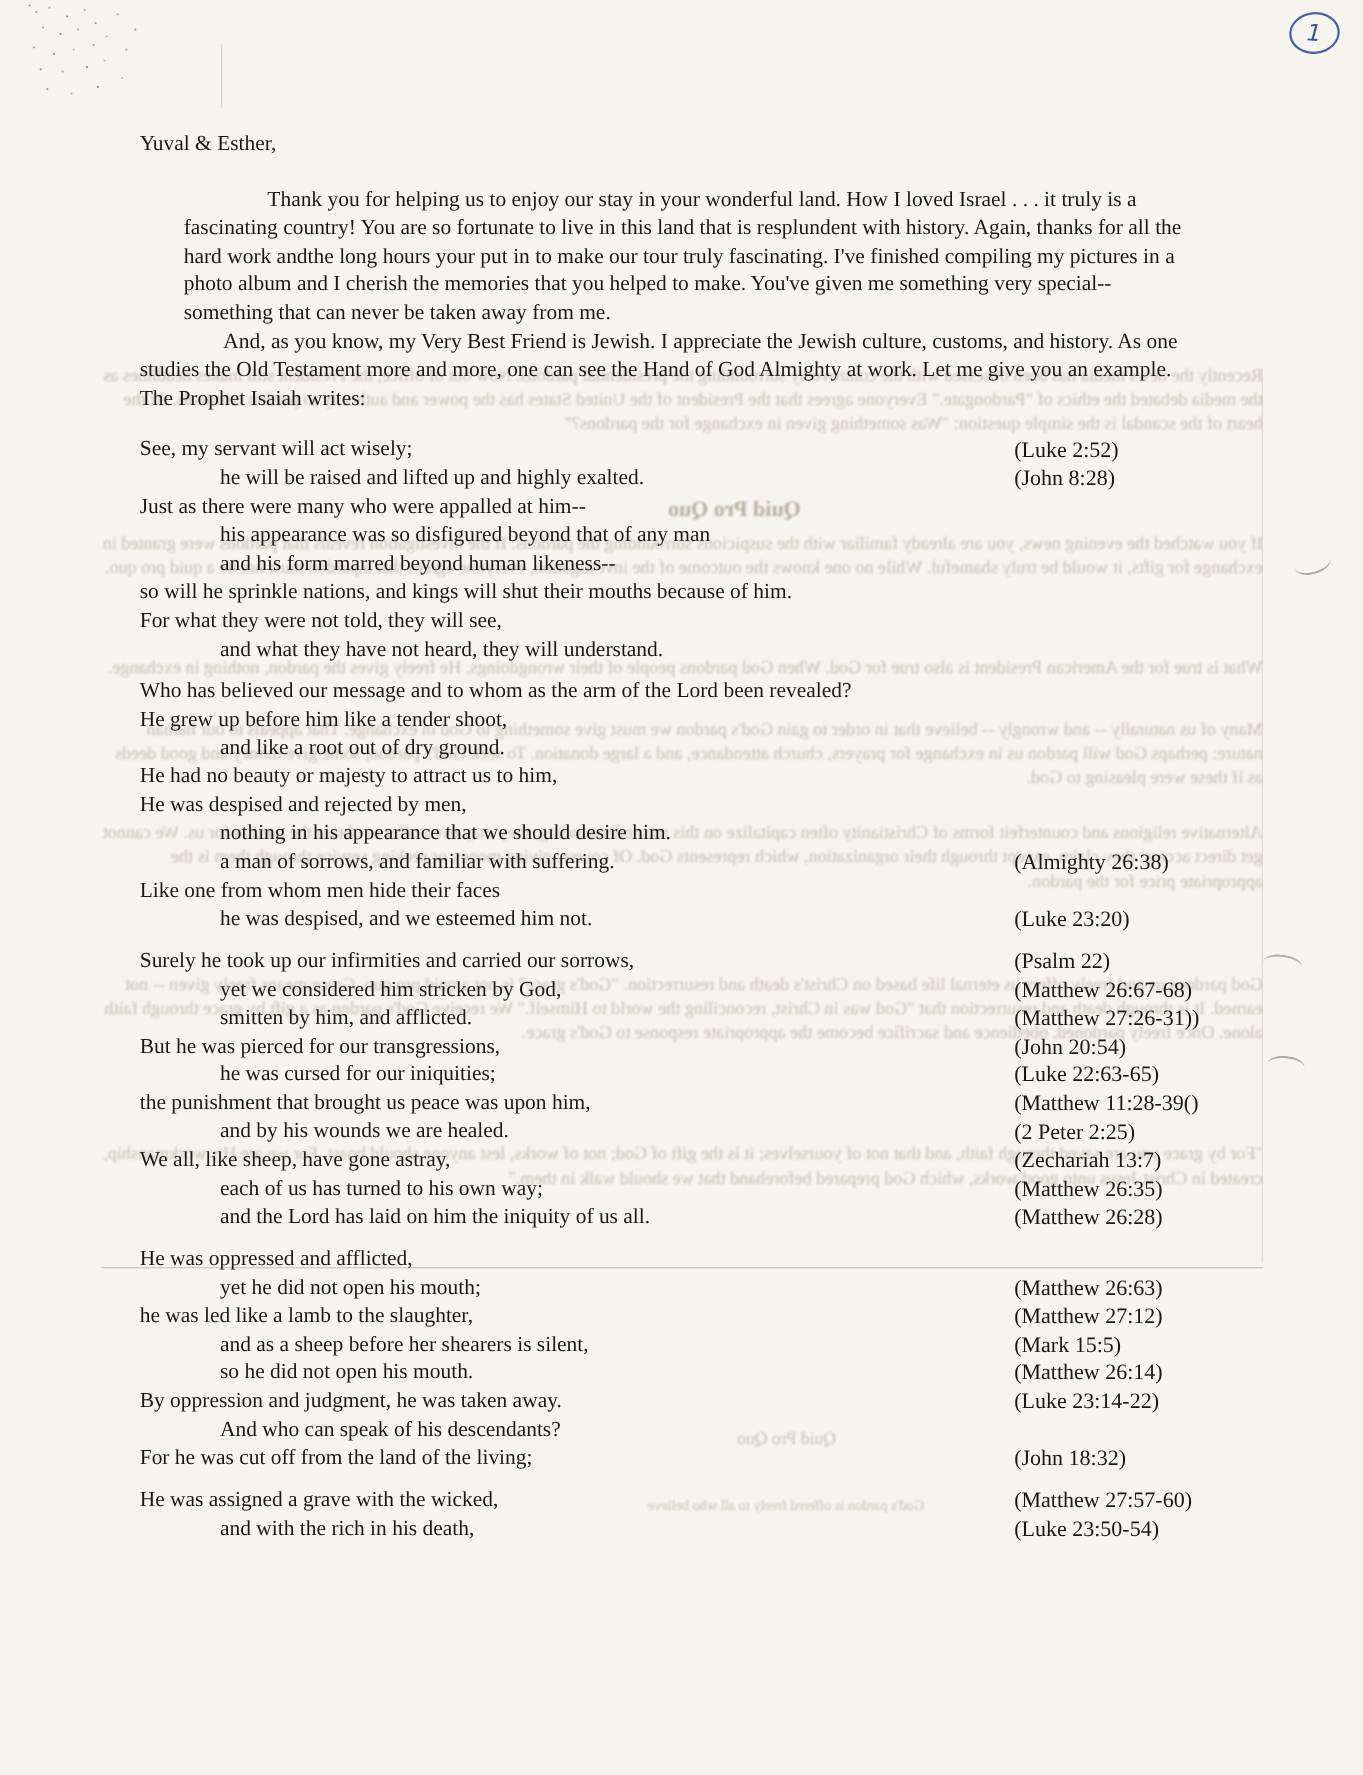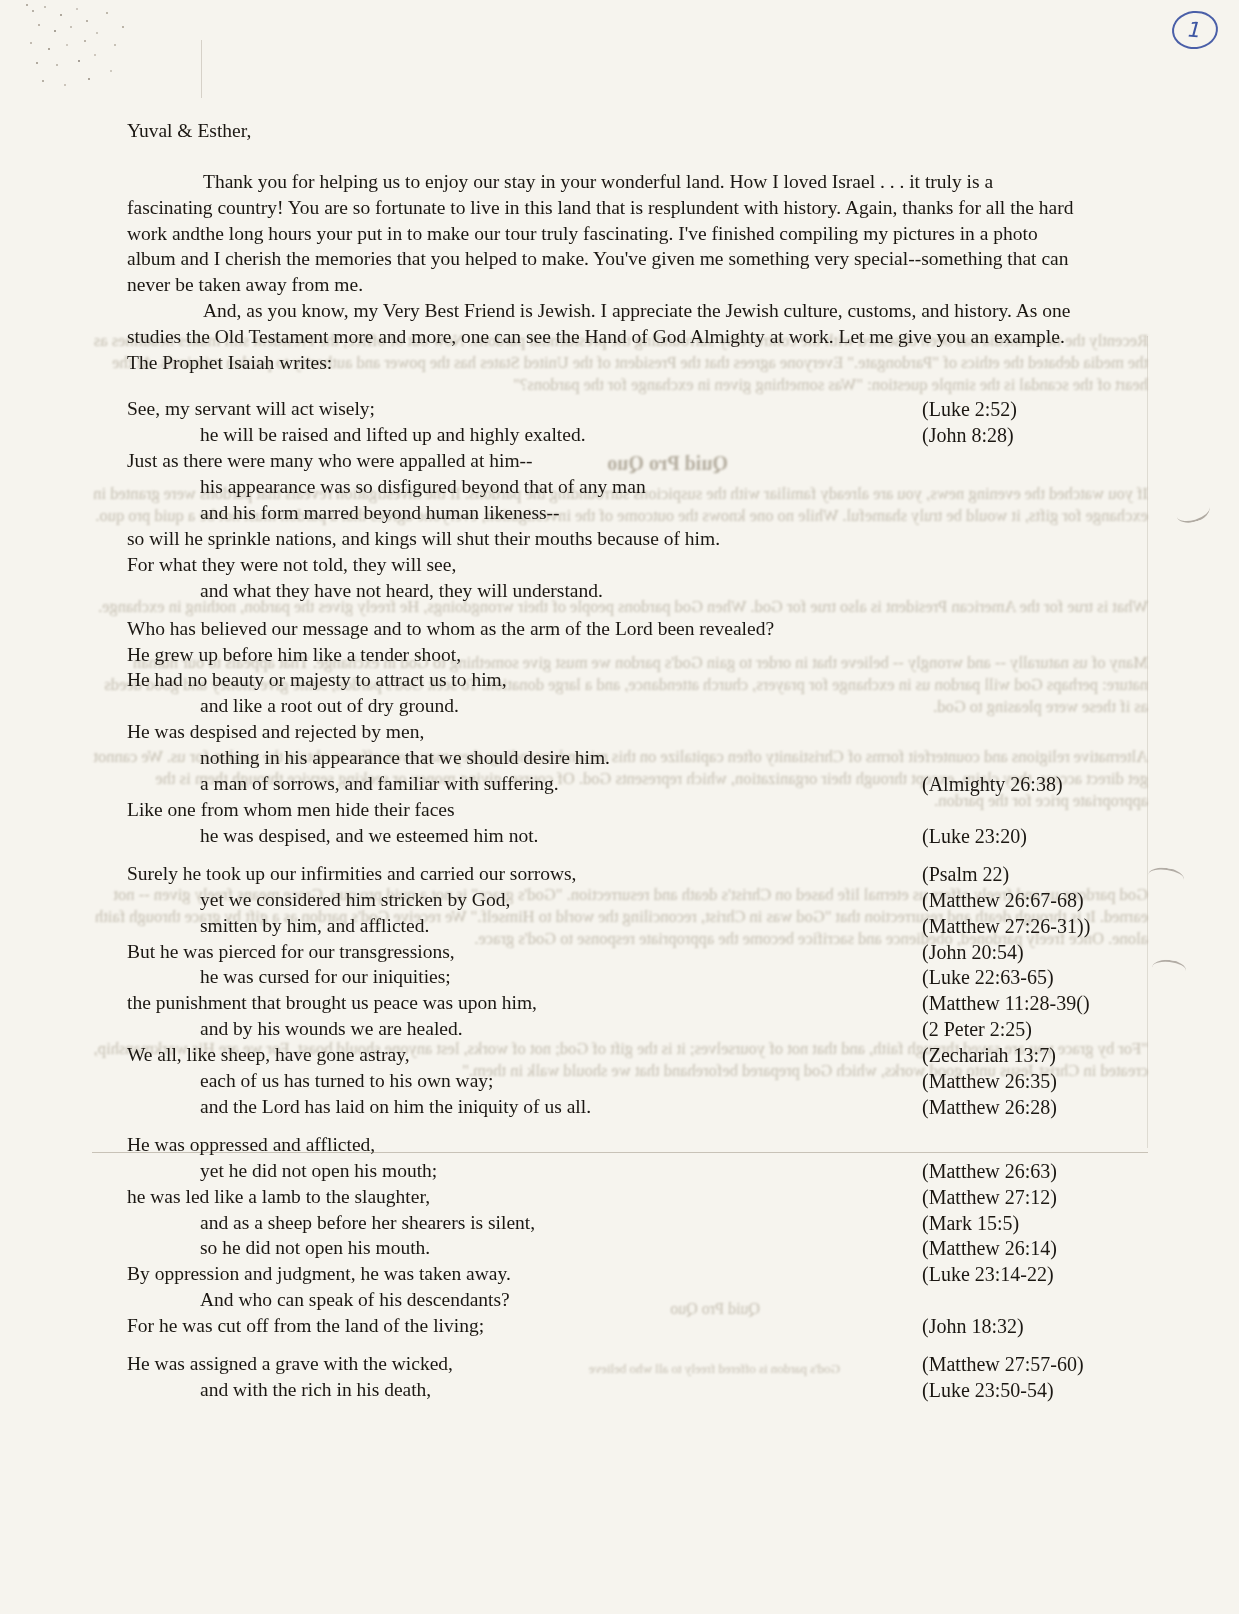--- a/index.html
+++ b/index.html
@@ -40,21 +40,21 @@
     font-family:"DejaVu Sans",sans-serif;
   }
   .curl{position:absolute;z-index:3;border-radius:50%;}
   .curl-1{left:1176px;top:502px;width:34px;height:18px;border-bottom:2.5px solid rgba(105,95,85,.5);transform:rotate(-16deg);}
   .curl-2{left:1148px;top:868px;width:36px;height:16px;border-top:2.5px solid rgba(105,95,85,.48);transform:rotate(8deg);}
   .curl-3{left:1152px;top:960px;width:34px;height:16px;border-top:2.5px solid rgba(105,95,85,.48);transform:rotate(6deg);}
   
   .content{position:absolute;left:127px;top:118px;width:952px;z-index:2;}
   .salutation{font-size:19.5px;line-height:26px;}
   .letter-para{margin:0;font-size:19.5px;line-height:25.8px;text-indent:76px;}
-  #paras .letter-para:first-child{margin-top:25px;}
+  #paras .letter-para:first-child{margin-top:25px;margin-left:40px;}
   .poem{margin-top:21px;}
   .poem-section{margin-top:12px;}
   #poem .poem-section:first-child{margin-top:0;}
   .poem-line{position:relative;font-size:19.5px;line-height:25.9px;white-space:nowrap;}
   .poem-line.indent{padding-left:73px;}
   .ref{position:absolute;left:795px;top:1px;font-size:20px;white-space:nowrap;}
 </style>
 </head>
 <body>
 
@@ -90,22 +90,22 @@
           <div class="poem-line"><span>Just as there were many who were appalled at him--</span></div>
           <div class="poem-line indent"><span>his appearance was so disfigured beyond that of any man</span></div>
           <div class="poem-line indent"><span>and his form marred beyond human likeness--</span></div>
           <div class="poem-line"><span>so will he sprinkle nations, and kings will shut their mouths because of him.</span></div>
           <div class="poem-line"><span>For what they were not told, they will see,</span></div>
           <div class="poem-line indent"><span>and what they have not heard, they will understand.</span></div>
         </div>
         <div class="poem-section">
           <div class="poem-line"><span>Who has believed our message and to whom as the arm of the Lord been revealed?</span></div>
           <div class="poem-line"><span>He grew up before him like a tender shoot,</span></div>
+          <div class="poem-line indent"><span>and like a root out of dry ground.</span></div>
           <div class="poem-line"><span>He had no beauty or majesty to attract us to him,</span></div>
-          <div class="poem-line indent"><span>and like a root out of dry ground.</span></div>
           <div class="poem-line"><span>He was despised and rejected by men,</span></div>
           <div class="poem-line indent"><span>nothing in his appearance that we should desire him.</span></div>
           <div class="poem-line indent"><span>a man of sorrows, and familiar with suffering.</span><span class="ref">(Almighty 26:38)</span></div>
           <div class="poem-line"><span>Like one from whom men hide their faces</span></div>
           <div class="poem-line indent"><span>he was despised, and we esteemed him not.</span><span class="ref">(Luke 23:20)</span></div>
         </div>
         <div class="poem-section">
           <div class="poem-line"><span>Surely he took up our infirmities and carried our sorrows,</span><span class="ref">(Psalm 22)</span></div>
           <div class="poem-line indent"><span>yet we considered him stricken by God,</span><span class="ref">(Matthew 26:67-68)</span></div>
           <div class="poem-line indent"><span>smitten by him, and afflicted.</span><span class="ref">(Matthew 27:26-31))</span></div>

